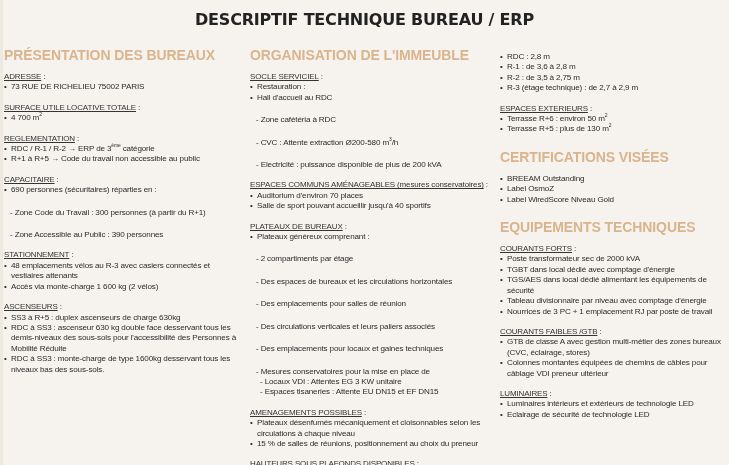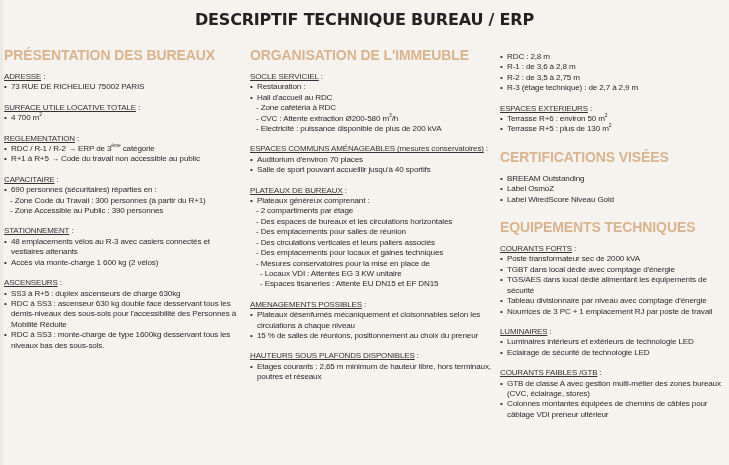--- a/index.html
+++ b/index.html
@@ -24,21 +24,21 @@
     font-weight: bold; color: #d9b48c; font-size: 14px; text-transform: uppercase;
     letter-spacing: -0.1px; margin-bottom: 11px; line-height: 11px;
   }
   .sub {
     text-decoration: underline; color: #333; text-transform: uppercase; font-size: 8px;
   }
   .block { margin-bottom: 10px; }
   ul { list-style: none; }
   li.b { padding-left: 7px; position: relative; }
   li.b::before { content: "•"; position: absolute; left: 0; top: 0; }
-  li.d { padding-left: 6px; }
+  li.d { padding-left: 6px; margin-top: 12px; }
   li.dd { padding-left: 10px; }
   sup { font-size: 5px; vertical-align: super; line-height: 0; }
   .gap-lg { margin-top: 17px; }
   .left-edge { position: absolute; left: 0; top: 0; width: 3px; height: 465px; background: #eee9e1; }
 </style>
 </head>
 <body>
 
 <div class="page">
   <div class="left-edge"></div>
@@ -183,28 +183,28 @@
       <ul>
         <li class="b">Poste transformateur sec de 2000 kVA</li>
         <li class="b">TGBT dans local dédié avec comptage d'énergie</li>
         <li class="b">TGS/AES dans local dédié alimentant les équipements de sécurité</li>
         <li class="b">Tableau divisionnaire par niveau avec comptage d'énergie</li>
         <li class="b">Nourrices de 3 PC + 1 emplacement RJ par poste de travail</li>
       </ul>
     </div>
 
     <div class="block">
+      <div><span class="sub">COURANTS FAIBLES /GTB</span><span> :</span></div>
+      <ul>
+        <li class="b">GTB de classe A avec gestion multi-métier des zones bureaux (CVC, éclairage, stores)</li>
+        <li class="b">Colonnes montantes équipées de chemins de câbles pour câblage VDI preneur ultérieur</li>
+      </ul>
+    </div>
+
+    <div class="block">
       <div><span class="sub">LUMINAIRES</span><span> :</span></div>
       <ul>
         <li class="b">Luminaires intérieurs et extérieurs de technologie LED</li>
         <li class="b">Eclairage de sécurité de technologie LED</li>
       </ul>
     </div>
-
-    <div class="block">
-      <div><span class="sub">COURANTS FAIBLES /GTB</span><span> :</span></div>
-      <ul>
-        <li class="b">GTB de classe A avec gestion multi-métier des zones bureaux (CVC, éclairage, stores)</li>
-        <li class="b">Colonnes montantes équipées de chemins de câbles pour câblage VDI preneur ultérieur</li>
-      </ul>
-    </div>
   </div>
 </div>
 
 </body></html>

